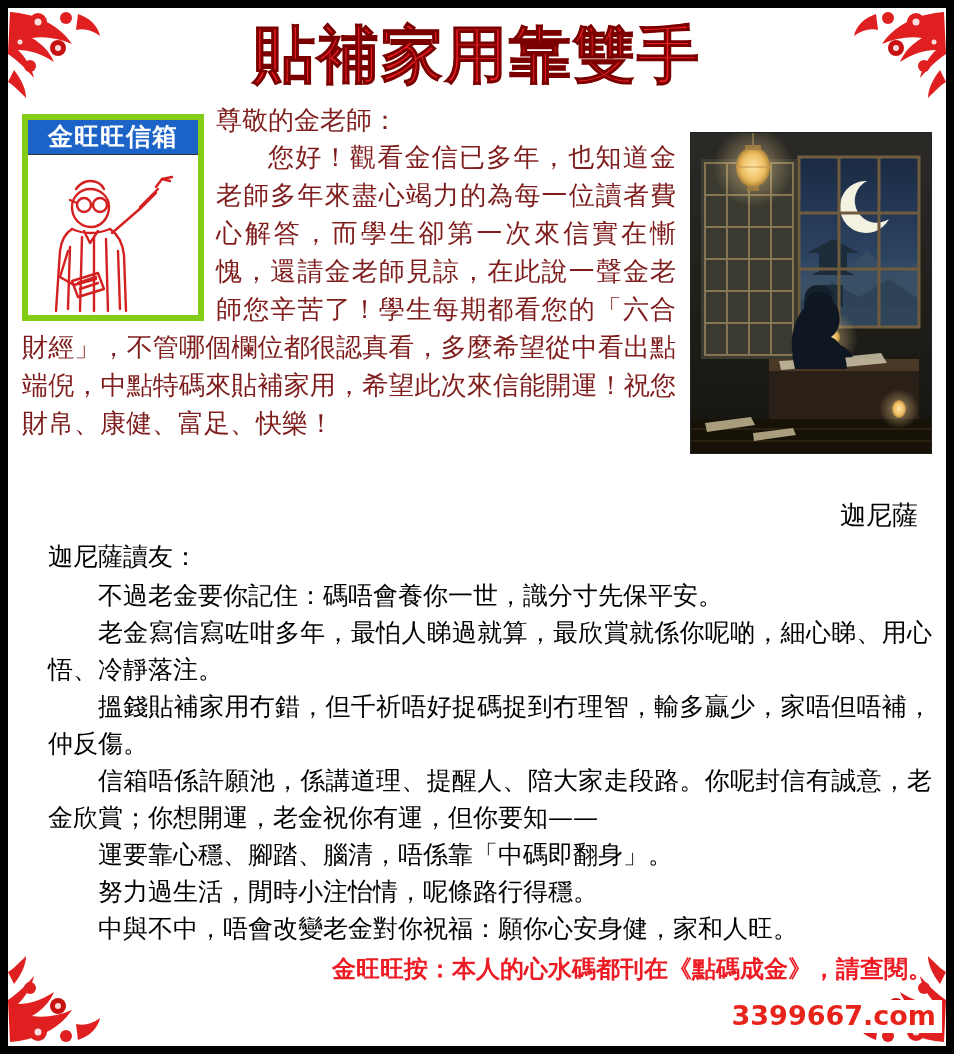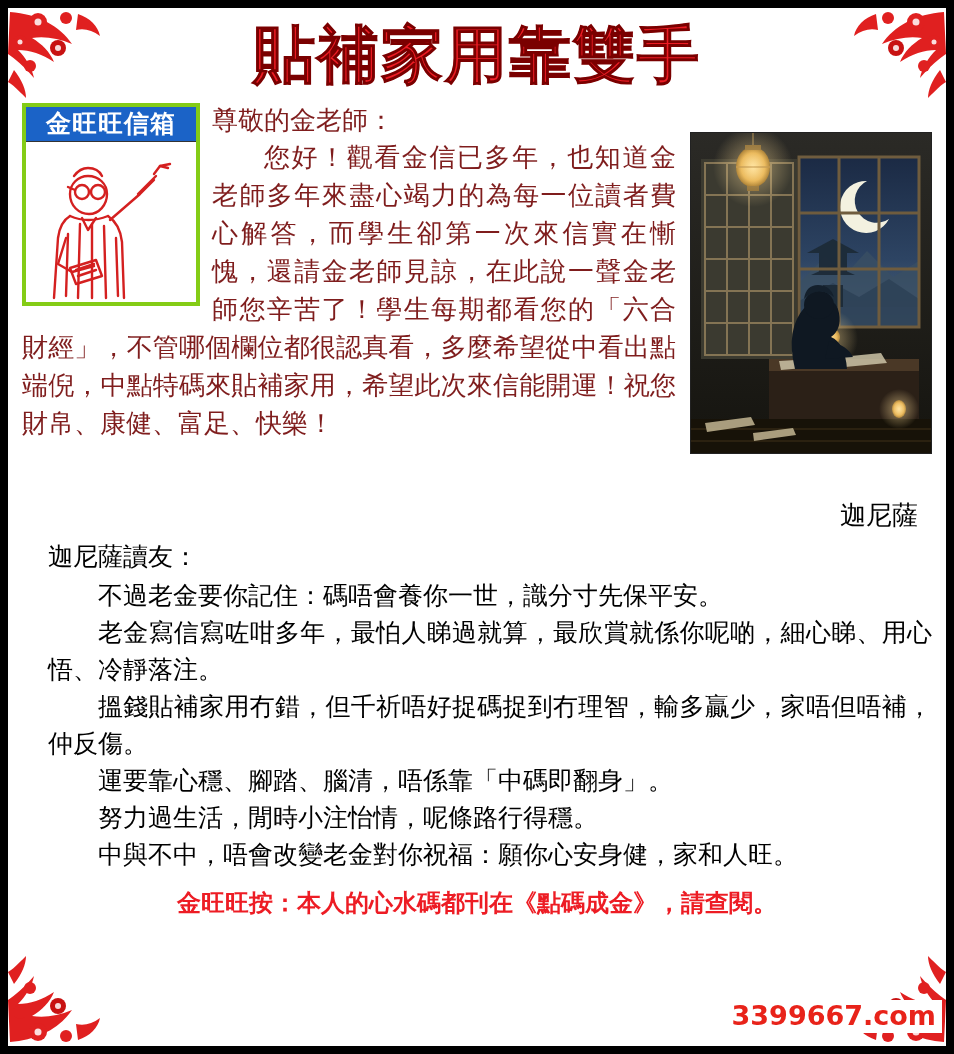--- a/index.html
+++ b/index.html
@@ -60,22 +60,22 @@
   }
 
   
   .top-block {
     position: relative;
     min-height: 400px;
   }
   .mailbox-badge {
     float: left;
     width: 170px;
-    margin: 7px 12px 4px 0;
-    border: 4px solid #84cc16;
+    margin: 18px 12px 4px 0;
+    border: 6px solid #84cc16;
     background: #7f1d1d;
   }
   .mailbox-title {
     background: #1b63c7;
     color: #ffffff;
     font-family: "DejaVu Serif", "Liberation Serif", serif;
     font-weight: bold;
     font-size: 25px;
     line-height: 34px;
     text-align: center;
@@ -140,28 +140,27 @@
 
   .signature-2 {
     text-align: right;
     font-family: "DejaVu Serif", "Liberation Serif", serif;
     font-size: 25px;
     line-height: 34px;
     padding: 4px 70px 0 0;
   }
 
   .footnote {
-    text-align: center;
+    text-align: right;
     font-family: "DejaVu Serif", "Liberation Serif", serif;
     font-weight: bold;
     font-size: 24px;
     line-height: 32px;
     color: #ed1c24;
     padding-top: 6px;
-    margin-top: 8px;
   }
 
   
   .watermark {
     position: absolute;
     right: 4px;
     bottom: 13px;
     background: #ffffff;
     color: #e8231a;
     font-family: "DejaVu Sans", "Liberation Sans", sans-serif;
@@ -409,20 +408,21 @@
       </div>
     </div>
 
     <div class="signature-1">迦尼薩</div>
 
     <div class="reply">
       <p class="greet">迦尼薩讀友：</p>
       <p class="ind">不過老金要你記住：碼唔會養你一世，識分寸先保平安。</p>
       <p class="ind">老金寫信寫咗咁多年，最怕人睇過就算，最欣賞就係你呢啲，細心睇、用心悟、冷靜落注。</p>
       <p class="ind">搵錢貼補家用冇錯，但千祈唔好捉碼捉到冇理智，輸多贏少，家唔但唔補，仲反傷。</p>
+      <p class="ind">信箱唔係許願池，係講道理、提醒人、陪大家走段路。你呢封信有誠意，老金欣賞；你想開運，老金祝你有運，但你要知——</p>
       <p class="ind">運要靠心穩、腳踏、腦清，唔係靠「中碼即翻身」。</p>
       <p class="ind">努力過生活，閒時小注怡情，呢條路行得穩。</p>
       <p class="ind">中與不中，唔會改變老金對你祝福：願你心安身健，家和人旺。</p>
     </div>
 
 
     <div class="footnote">金旺旺按：本人的心水碼都刊在《點碼成金》，請查閱。</div>
   </div>
 
   <div class="watermark">3399667.com</div>

